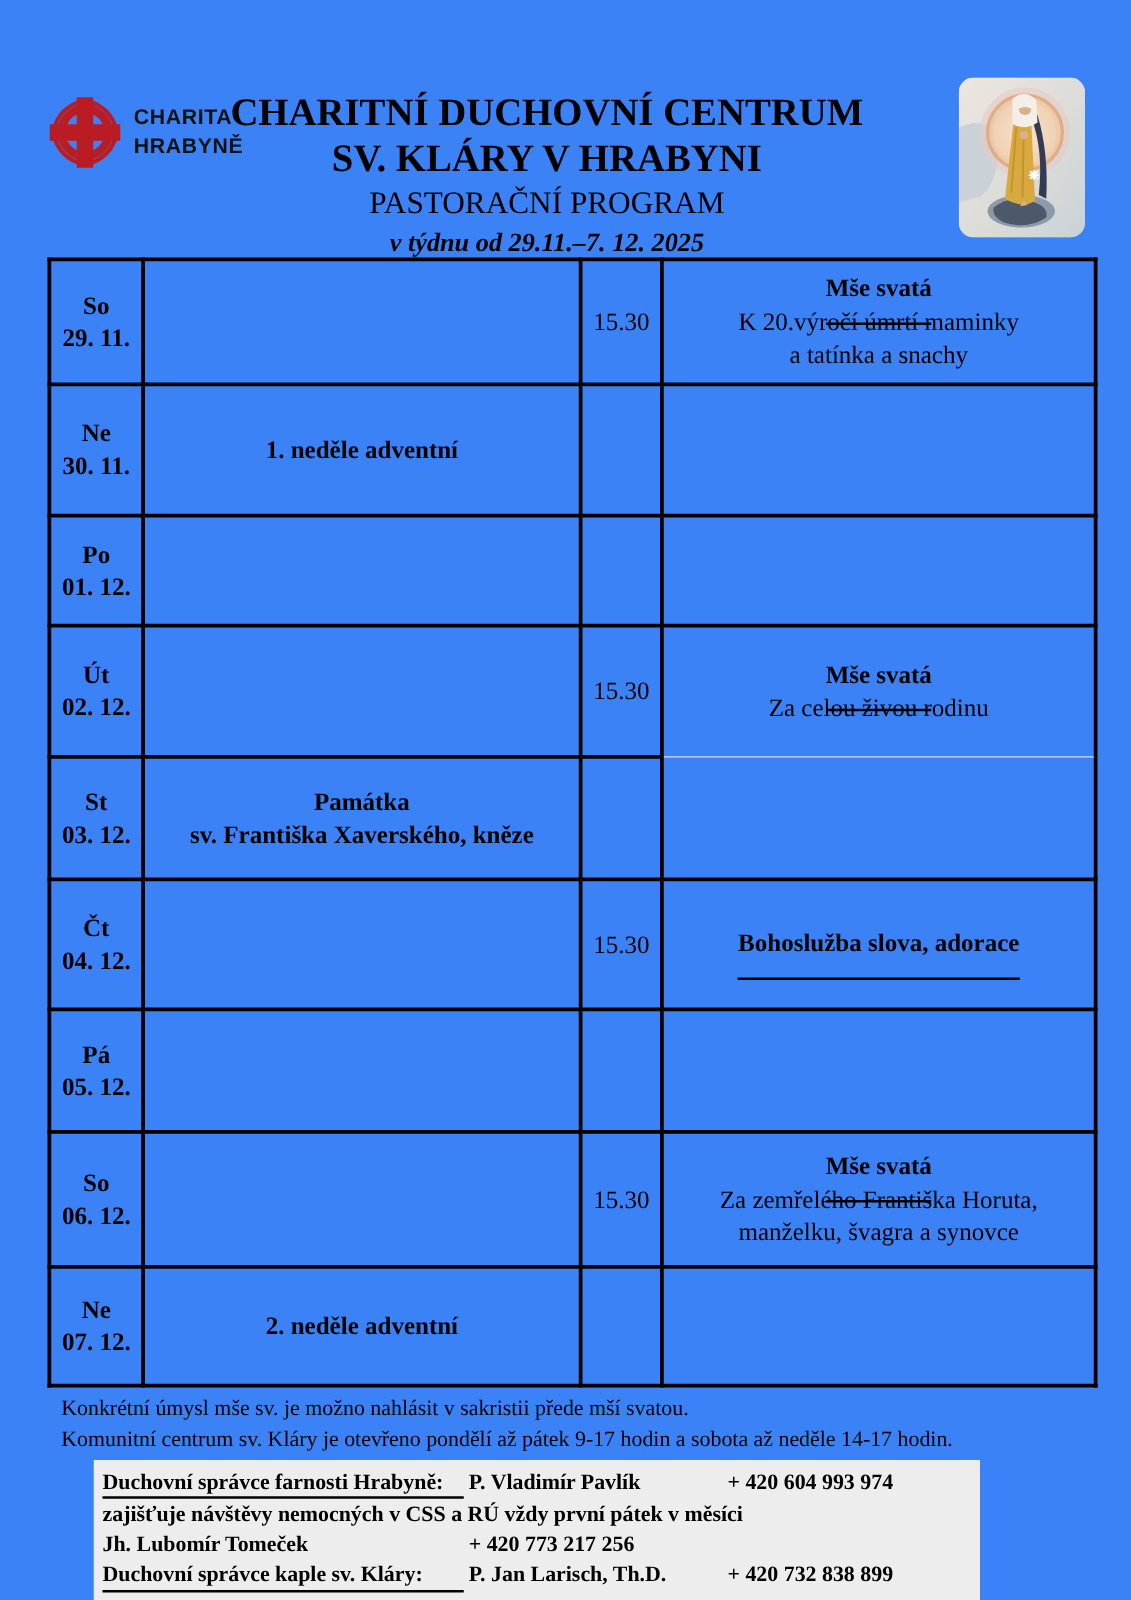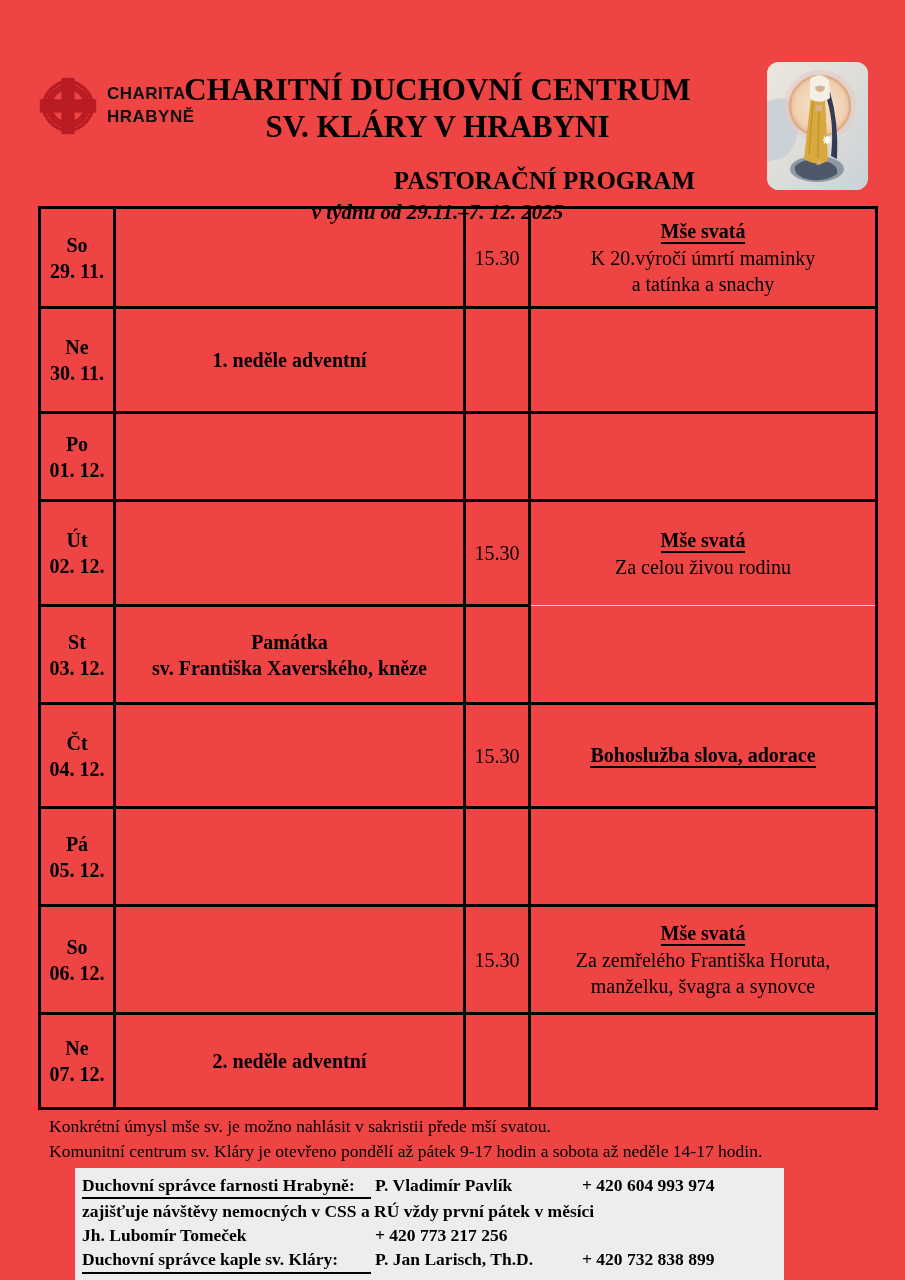--- a/index.html
+++ b/index.html
@@ -1,42 +1,42 @@
 <!DOCTYPE html>
 <html lang="cs"><head>
 <meta charset="utf-8">
 <style>
   html,body{margin:0;padding:0;background:#fff;}
-  .page{position:relative;width:905px;height:1280px;background:#ef4444;overflow:hidden;
+  .page{position:relative;width:905px;height:1280px;background:#3b82f6;overflow:hidden;
         font-family:"Liberation Serif", serif;color:#000;}
 
   
   .logo{position:absolute;left:38px;top:76px;display:flex;align-items:center;gap:9px;}
   .logo svg{display:block;}
   .logo-text{font-family:"Liberation Sans", sans-serif;font-weight:bold;
              font-size:17px;line-height:1.35;color:#111;letter-spacing:.5px;}
   .titles{position:absolute;left:180px;top:72px;width:515px;text-align:center;}
   .title-1{font-size:31px;font-weight:bold;line-height:1.18;}
   .title-2{font-size:31px;font-weight:bold;line-height:1.18;}
-  .title-3{font-size:25px;font-weight:bold;line-height:1.25;margin-top:20px;text-align:right;}
+  .title-3{font-size:25px;font-weight:normal;line-height:1.25;margin-top:2px;}
   .title-4{font-size:21px;font-weight:bold;font-style:italic;margin-top:4px;}
   .saint{position:absolute;left:767px;top:62px;width:101px;height:128px;
          border-radius:12px;overflow:hidden;box-shadow:0 0 0 1px #d8d4cf inset;}
 
   
   .table-wrap{position:absolute;left:38px;top:206px;}
   table.sched{border-collapse:collapse;table-layout:fixed;width:837px;}
   table.sched td{border:3px solid #000;padding:2px 6px;vertical-align:middle;
                  text-align:center;font-size:20px;line-height:1.3;overflow:hidden;}
   td.day{font-weight:bold;font-size:19px;line-height:1.35;}
   td.event{font-weight:bold;font-size:21px;}
   td.time{font-size:19px;padding:2px 2px;}
   td.desc{font-size:19px;}
   .desc-title{font-weight:bold;margin-bottom:1px;}
-  .u{border-bottom:2px solid #000;padding-bottom:0px;}
+  .u{border-bottom:2px solid #000;padding-bottom:16px;}
   
   tr.lt-b td.desc{border-bottom:1px solid #d9d9d9;}
   tr.lt-t td.desc{border-top:1px solid #d9d9d9;}
 
   
   .notes{position:absolute;left:49px;top:1114px;width:830px;
          font-size:17.5px;line-height:1.42;}
 
   
   .contacts{position:absolute;left:75px;top:1168px;width:702px;background:#ededed;

